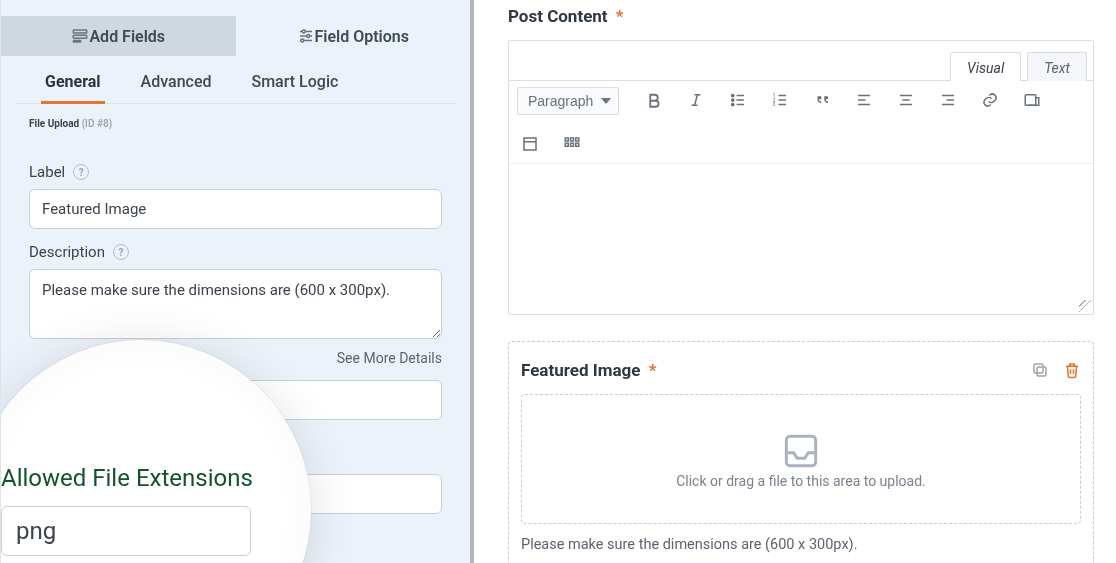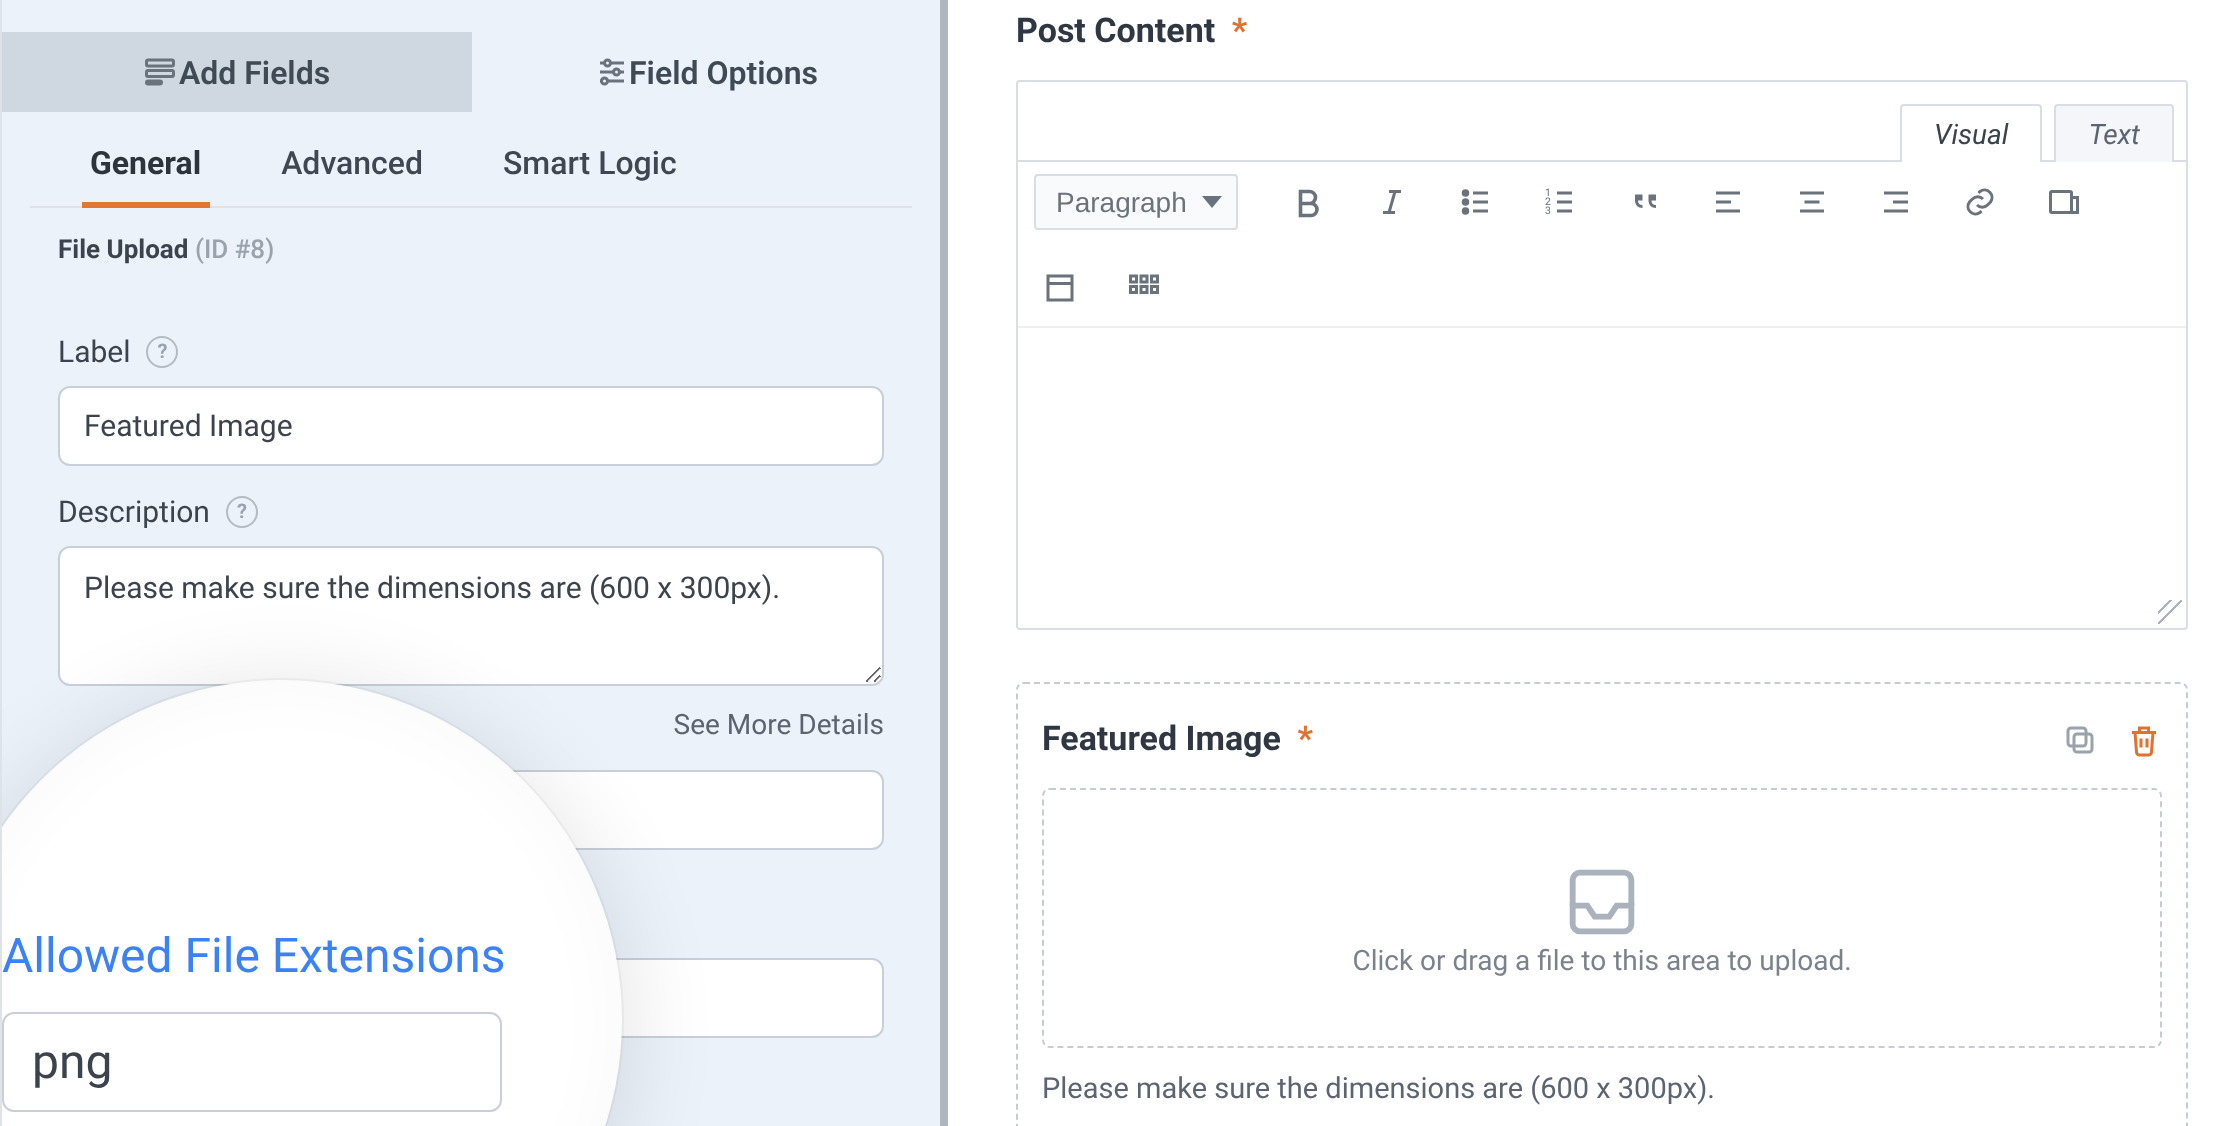--- a/index.html
+++ b/index.html
@@ -81,21 +81,21 @@
     height: 3px;
     background: #e27730;
   }
   .panel-body {
     padding: 14px 28px 40px;
     overflow: auto;
     flex: 1;
     position: relative;
   }
   .field-title {
-    font-size: 13px;
+    font-size: 10px;
     font-weight: 700;
     color: #3b434c;
     margin-bottom: 34px;
   }
   .field-title .muted {
     color: #9aa2ac;
     font-weight: 500;
   }
   .form-label {
     display: flex;
@@ -146,21 +146,21 @@
     box-shadow: 0 0 0 1px rgba(0,0,0,0.04), 0 6px 50px rgba(0,0,0,0.12), inset 0 0 40px rgba(0,0,0,0.03);
     display: flex;
     flex-direction: column;
     justify-content: center;
     padding-left: 30px;
     pointer-events: none;
     overflow: hidden;
   }
   .zoom-label {
     font-size: 24px;
-    color: #3b82f6;
+    color: #14532d;
     margin-bottom: 14px;
   }
   .zoom-input-box {
     border: 1px solid #c8cfd8;
     border-radius: 6px;
     padding: 10px 14px;
     font-size: 24px;
     color: #3b434c;
     background: #fff;
     width: 250px;
@@ -212,21 +212,20 @@
     border-radius: 2px 2px 0 0;
     position: relative;
     top: 1px;
   }
   .ed-tab.active {
     background: #fff;
     color: #3a424b;
   }
   .toolbar {
     display: flex;
-    align-items: center;
     gap: 16px;
     padding: 6px 8px;
     border-bottom: 1px solid #eceff3;
     background: #fff;
     flex-wrap: wrap;
   }
   .fmt-select {
     border: 1px solid #d9dee4;
     background: #f9fafb;
     color: #6a727c;

